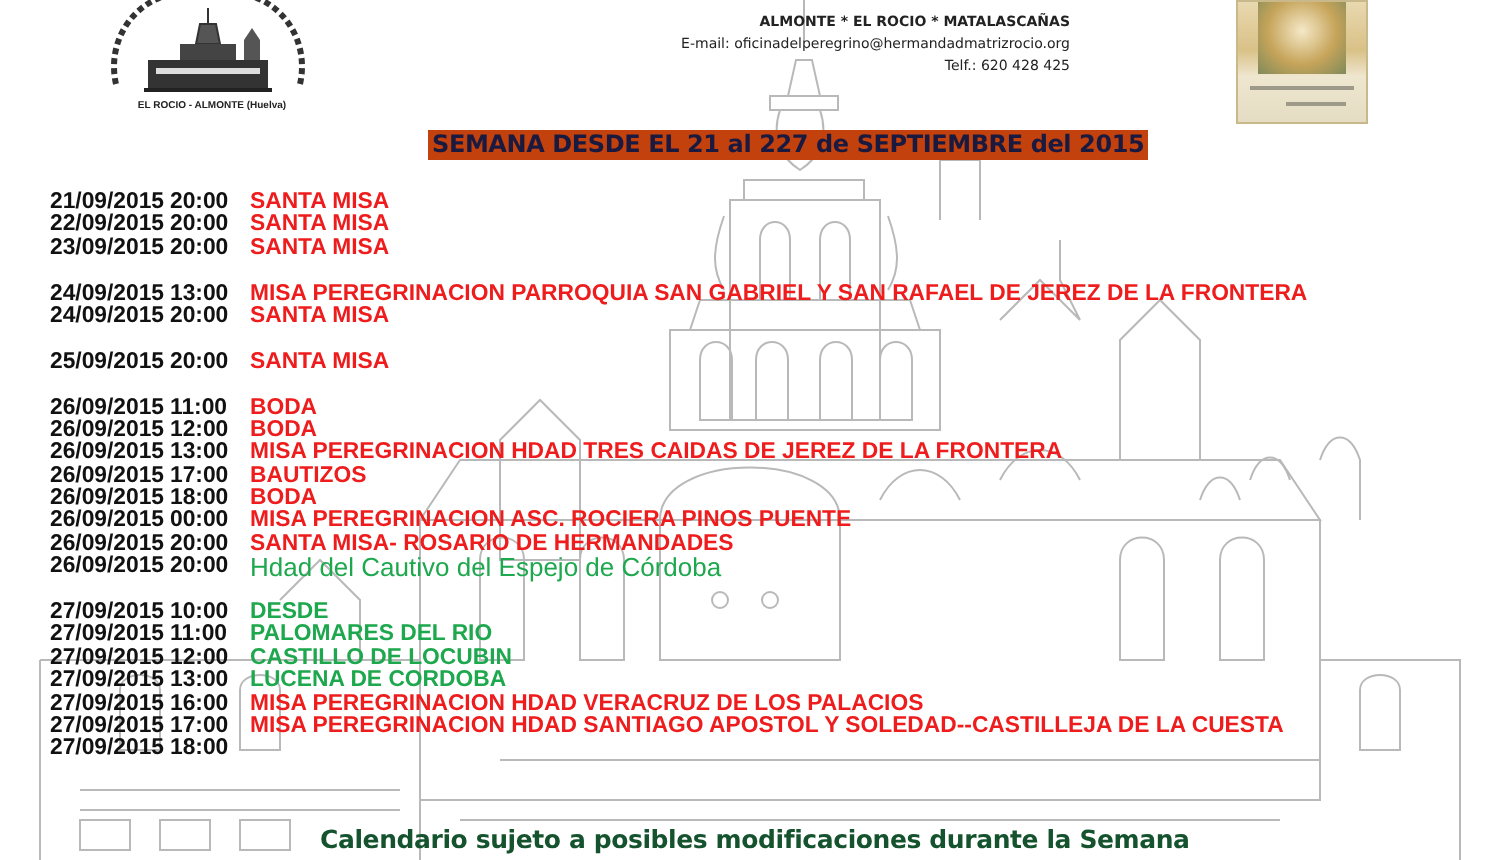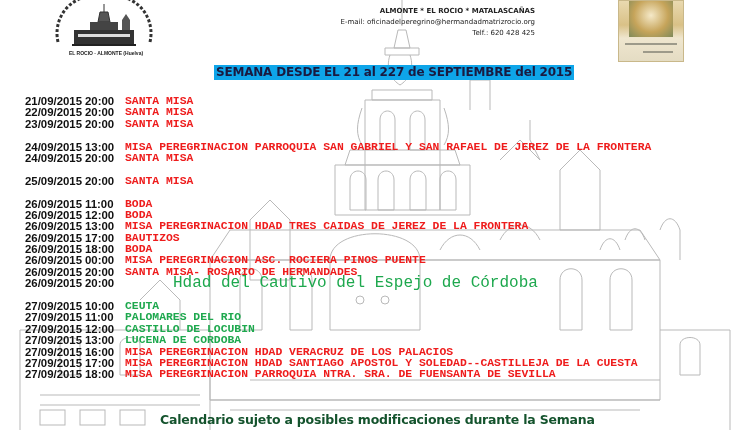--- a/index.html
+++ b/index.html
@@ -6,29 +6,29 @@
     body { width:750px; height:430px; background:#ffffff; position:relative; overflow:hidden; font-family:"Liberation Sans", sans-serif; }
     .bg-church { position:absolute; left:0; top:0; width:750px; height:430px; z-index:0; }
     .logo { position:absolute; left:52px; top:0; width:104px; height:58px; z-index:1; }
     .logo-caption { position:absolute; left:56px; top:50px; width:100px; text-align:center; font-size:5px; font-weight:bold; color:#222; font-family:"Liberation Sans", sans-serif; z-index:2; }
     .contact { position:absolute; left:235px; top:6px; width:300px; text-align:right; font-family:"DejaVu Sans", sans-serif; font-size:7px; color:#222; line-height:11px; z-index:2; }
     .contact .line1 { font-weight:bold; }
     .thumb { position:absolute; left:618px; top:0; width:66px; height:62px; z-index:2; border:1px solid #c9b88a; box-sizing:border-box;
       background: linear-gradient(#e9d9b0 0%, #d9c187 40%, #efe6cf 62%, #e4dcc3 100%); }
     .thumb .inner { position:absolute; left:10px; top:0; width:44px; height:36px; background:radial-gradient(ellipse at 50% 40%, #f5e9c8 0%, #c6a45a 55%, #7f8a5a 100%); }
     .thumb .bar { position:absolute; left:6px; width:52px; height:2px; background:#9d9a8a; }
-    .headline { position:absolute; left:214px; top:65px; z-index:2; background:#0ea5e9; font-family:"DejaVu Sans", sans-serif; font-weight:bold; font-size:12px; color:#1a1a40; padding:0 2px; line-height:15px; letter-spacing:-0.2px; }
+    .headline { position:absolute; left:214px; top:65px; z-index:2; background:#c2410c; font-family:"DejaVu Sans", sans-serif; font-weight:bold; font-size:12px; color:#1a1a40; padding:0 2px; line-height:15px; letter-spacing:-0.2px; }
     .schedule { position:absolute; left:25px; top:96px; z-index:2; font-family:"Liberation Sans", sans-serif; font-size:11.4px; font-weight:bold; line-height:11.4px; }
     .row { display:flex; height:11.4px; white-space:nowrap; }
     .row.gap { height:11.4px; }
     .date { width:60px; color:#111; }
     .time { width:40px; color:#111; }
-    .event { color:#ee1c1c;font-family:Liberation Mono, monospace; }
+    .event { color:#ee1c1c; }
     .event.green { color:#1ea84e; font-weight:bold; }
-    .event.green.small { font-weight:normal; font-size:16px;margin-left:48px; }
+    .event.green.small { font-weight:normal; font-size:13px; }
     .footer-note { position:absolute; left:160px; top:412px; z-index:2; font-family:"DejaVu Sans", sans-serif; font-weight:bold; font-size:12.5px; color:#14532d; white-space:nowrap; letter-spacing:-0.2px; }
   </style>
 </head>
 <body>
 
 <svg class="bg-church" viewBox="0 0 750 430" xmlns="http://www.w3.org/2000/svg" fill="none" stroke="#b9b9b9" stroke-width="1">
 
   <path d="M402 20 L402 0 M398 30 L406 30 L410 48 L394 48 Z"></path>
   <path d="M385 48 L419 48 L419 55 L385 55 Z"></path>
   <path d="M390 55 C385 70 392 80 400 85 C408 80 415 70 410 55"></path>
@@ -169,21 +169,21 @@
     </div>
     <div class="row">
       <span class="date">26/09/2015</span>
       <span class="time">20:00</span>
       <span class="event green small">Hdad del Cautivo del Espejo de Córdoba</span>
     </div>
     <div class="row gap"></div>
     <div class="row">
       <span class="date">27/09/2015</span>
       <span class="time">10:00</span>
-      <span class="event green">CEUTA</span>
+      <span class="event green">DESDE</span>
     </div>
     <div class="row">
       <span class="date">27/09/2015</span>
       <span class="time">11:00</span>
       <span class="event green">PALOMARES DEL RIO</span>
     </div>
     <div class="row">
       <span class="date">27/09/2015</span>
       <span class="time">12:00</span>
       <span class="event green">CASTILLO DE LOCUBIN</span>
@@ -199,17 +199,16 @@
       <span class="event">MISA PEREGRINACION HDAD VERACRUZ DE LOS PALACIOS</span>
     </div>
     <div class="row">
       <span class="date">27/09/2015</span>
       <span class="time">17:00</span>
       <span class="event">MISA PEREGRINACION HDAD SANTIAGO APOSTOL Y SOLEDAD--CASTILLEJA DE LA CUESTA</span>
     </div>
     <div class="row">
       <span class="date">27/09/2015</span>
       <span class="time">18:00</span>
-      <span class="event">MISA PEREGRINACION PARROQUIA NTRA. SRA. DE FUENSANTA DE SEVILLA</span>
     </div>
   </div>
 
 <div class="footer-note">Calendario sujeto a posibles modificaciones durante la Semana</div>
 
 </body></html>

